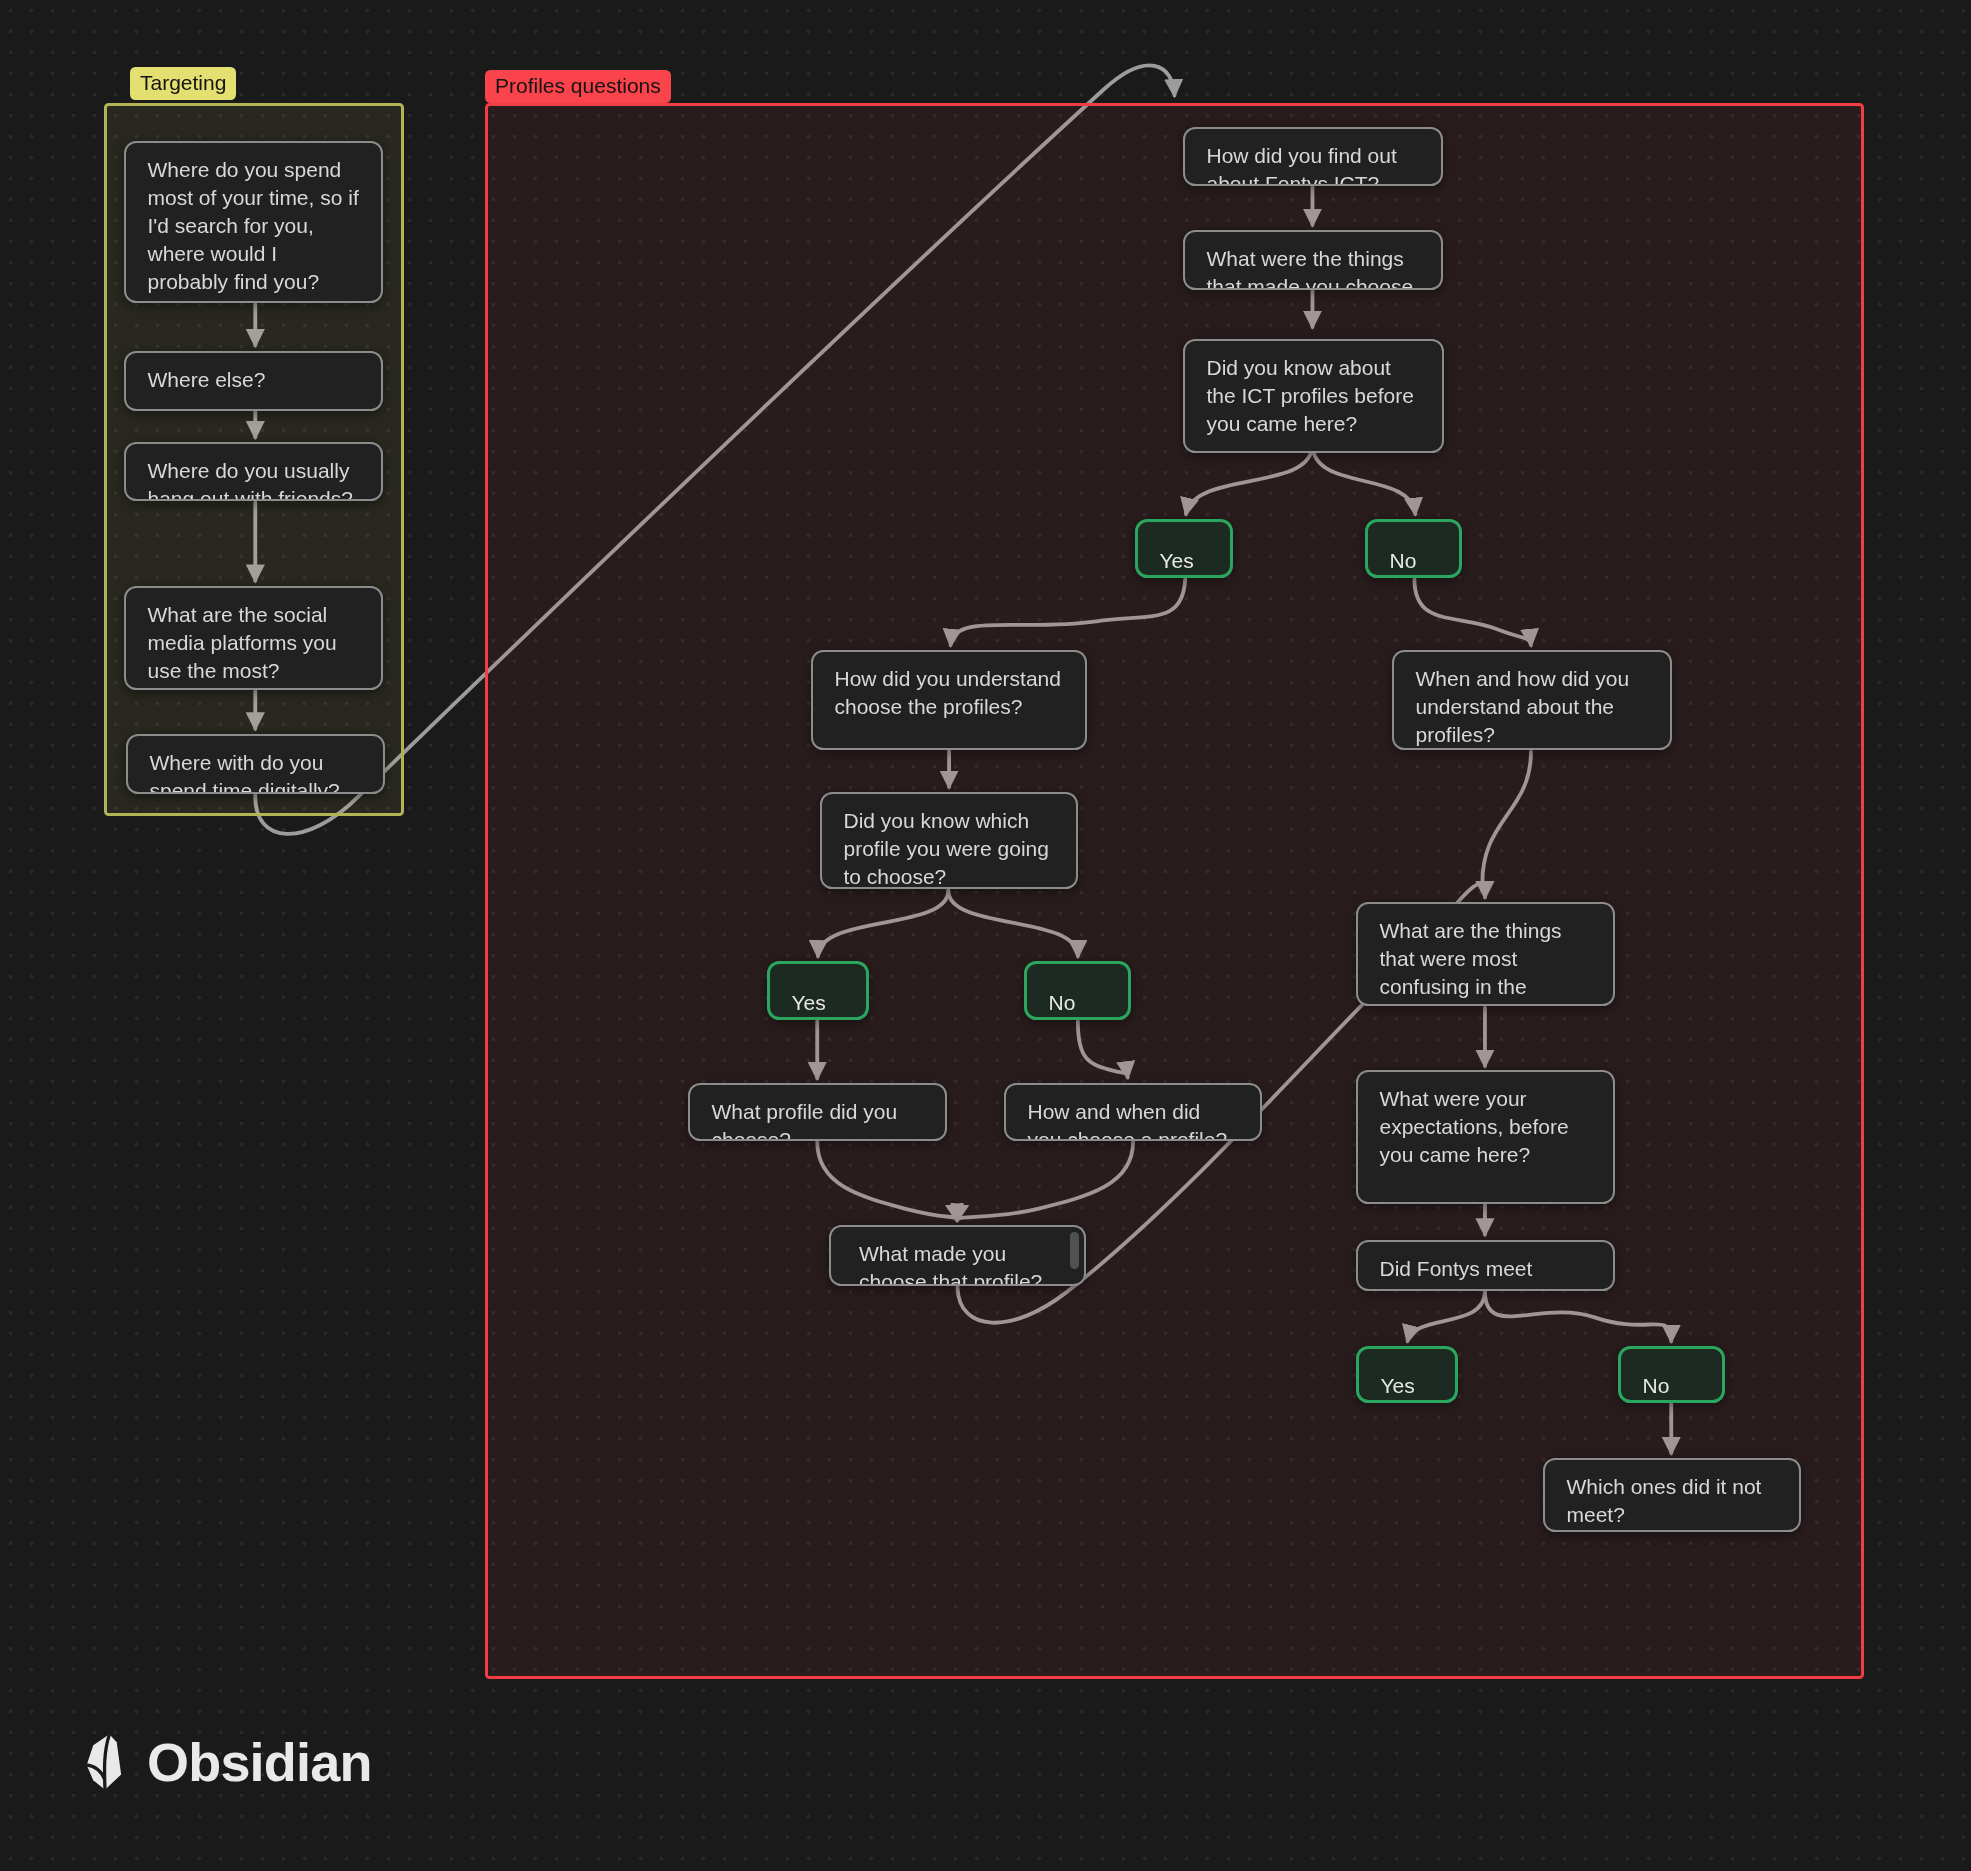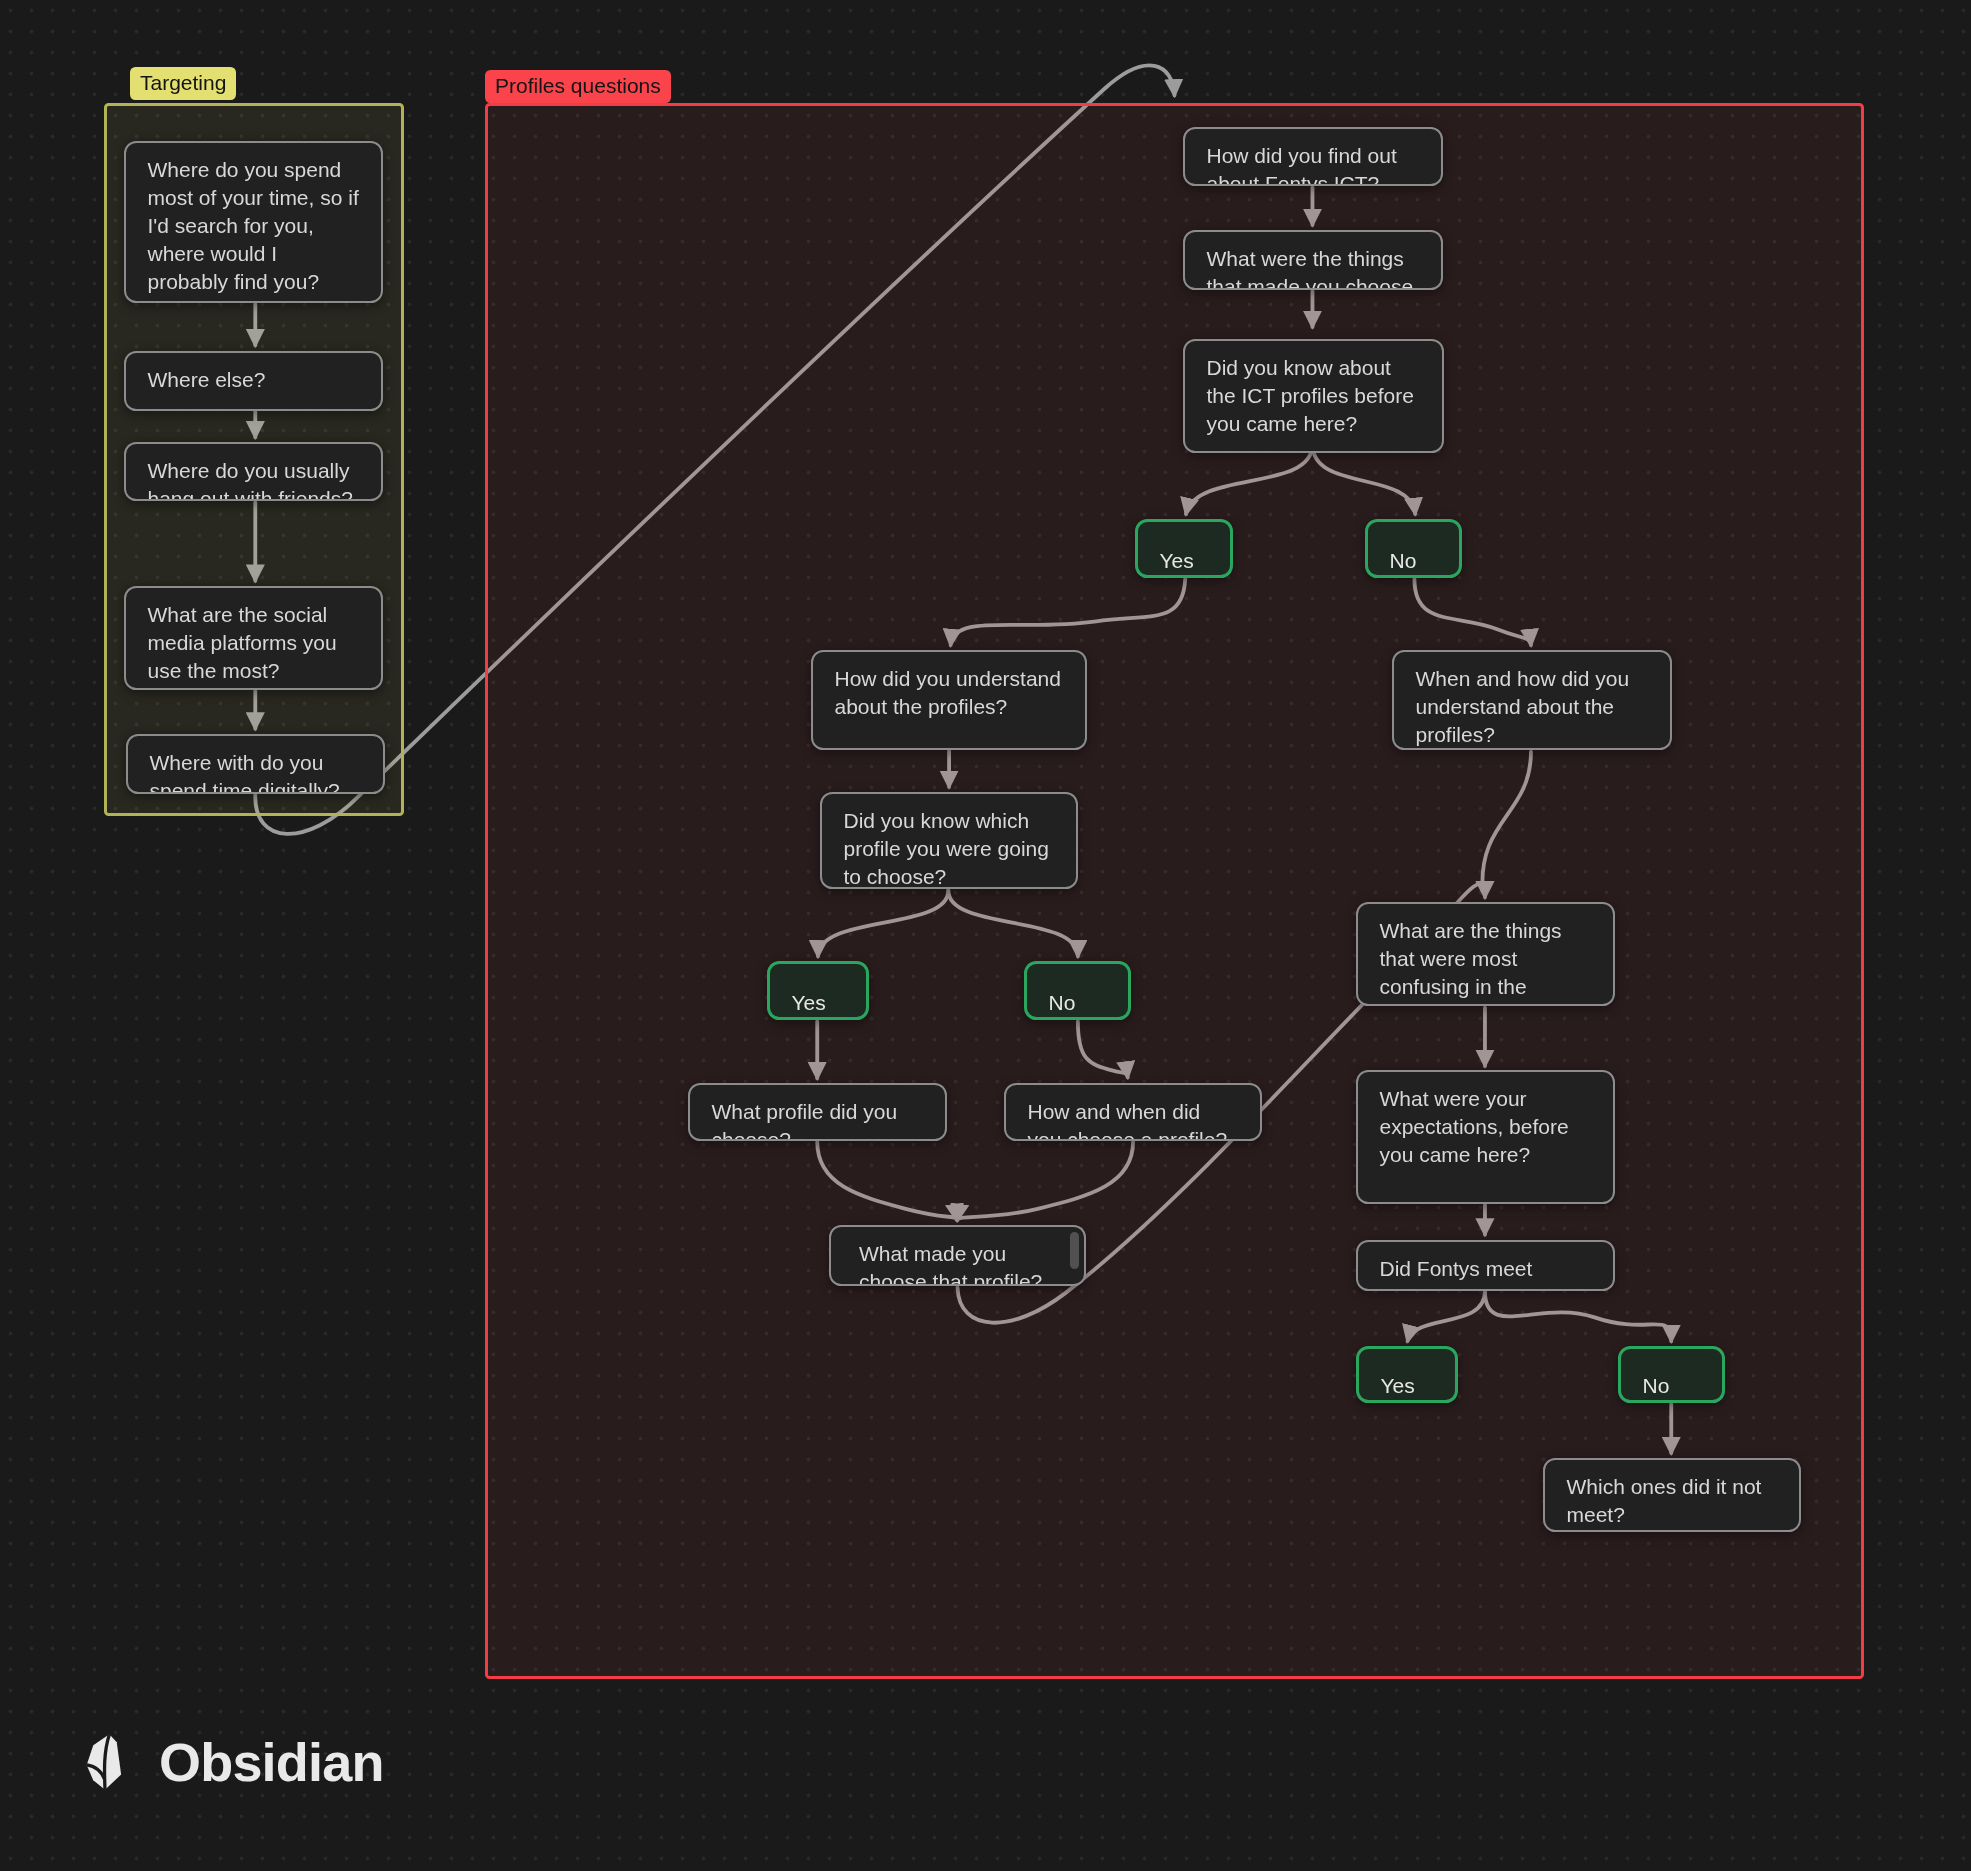--- a/index.html
+++ b/index.html
@@ -45,21 +45,21 @@
     color:#e8e8e8;
   }
   .node .scrollbar{
     position:absolute;top:5.4px;right:5.4px;
     width:8.4px;height:37px;border-radius:4.6px;
     background:#515151;
   }
   #edges{position:absolute;left:0;top:0;pointer-events:none;}
   #logo{
     position:absolute;left:83px;top:1731px;
-    display:flex;align-items:center;gap:32px;
+    display:flex;align-items:center;gap:20px;
     color:#e9e9e9;
   }
   #logo .wordmark{
     font-size:54px;font-weight:bold;letter-spacing:-0.8px;
   }
 </style>
 </head>
 <body>
 
 <div id="canvas">
@@ -112,21 +112,21 @@
       <div class="node" style="left: 126px; top: 734px; width: 259px; height: 60px;"><span>Where with do you spend time digitally?</span></div>
       <div class="node" style="left: 1183px; top: 127px; width: 260px; height: 59px;"><span>How did you find out about Fontys ICT?</span></div>
       <div class="node" style="left: 1183px; top: 230px; width: 260px; height: 60px;"><span>What were the things that made you choose fontys?</span></div>
       <div class="node" style="left: 1183px; top: 332px; width: 261px; height: 114px; margin-top: 7px;"><span>Did you know about the ICT profiles before you came here?</span></div>
       <div class="node answer" style="left: 1135px; top: 519px; width: 98px; height: 59px;">
         <span>Yes</span>
       </div>
       <div class="node answer" style="left: 1365px; top: 519px; width: 97px; height: 59px;">
         <span>No</span>
       </div>
-      <div class="node" style="left: 811px; top: 650px; width: 276px; height: 100px;"><span>How did you understand about the profiles?</span></div>
+      <div class="node" style="left: 811px; top: 650px; width: 276px; height: 100px;"><span>How did you understand choose the profiles?</span></div>
       <div class="node" style="left: 820px; top: 792px; width: 258px; height: 97px;"><span>Did you know which profile you were going to choose?</span></div>
       <div class="node answer" style="left: 767px; top: 961px; width: 102px; height: 59px;">
         <span>Yes</span>
       </div>
       <div class="node answer" style="left: 1024px; top: 961px; width: 107px; height: 59px;">
         <span>No</span>
       </div>
       <div class="node" style="left: 688px; top: 1083px; width: 259px; height: 58px;"><span>What profile did you choose?</span></div>
       <div class="node" style="left: 1004px; top: 1083px; width: 258px; height: 58px;"><span>How and when did you choose a profile?</span></div>
       <div class="node" style="left: 829px; top: 1225px; width: 257px; height: 61px; padding-left: 28px;"><span>What made you choose that profile?</span><div class="scrollbar"></div></div>

